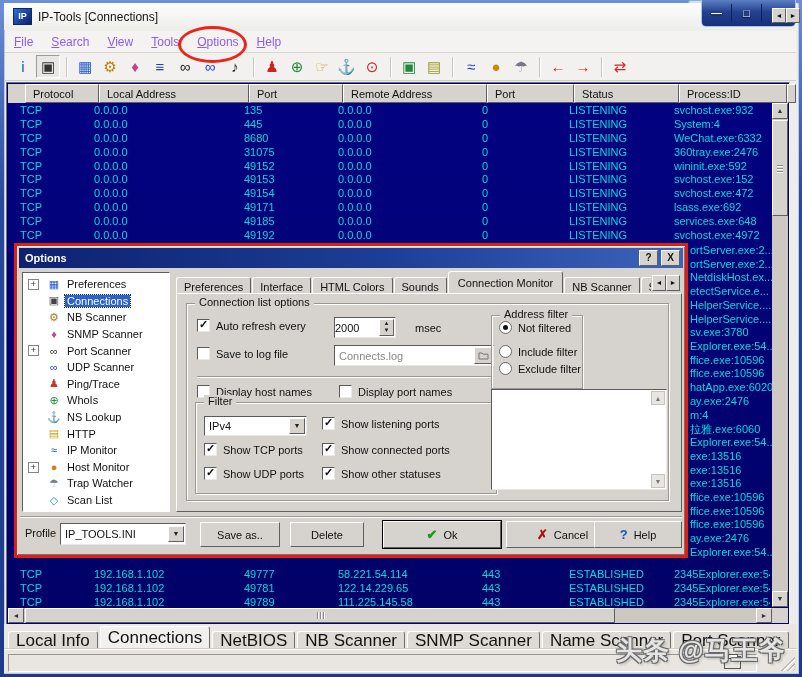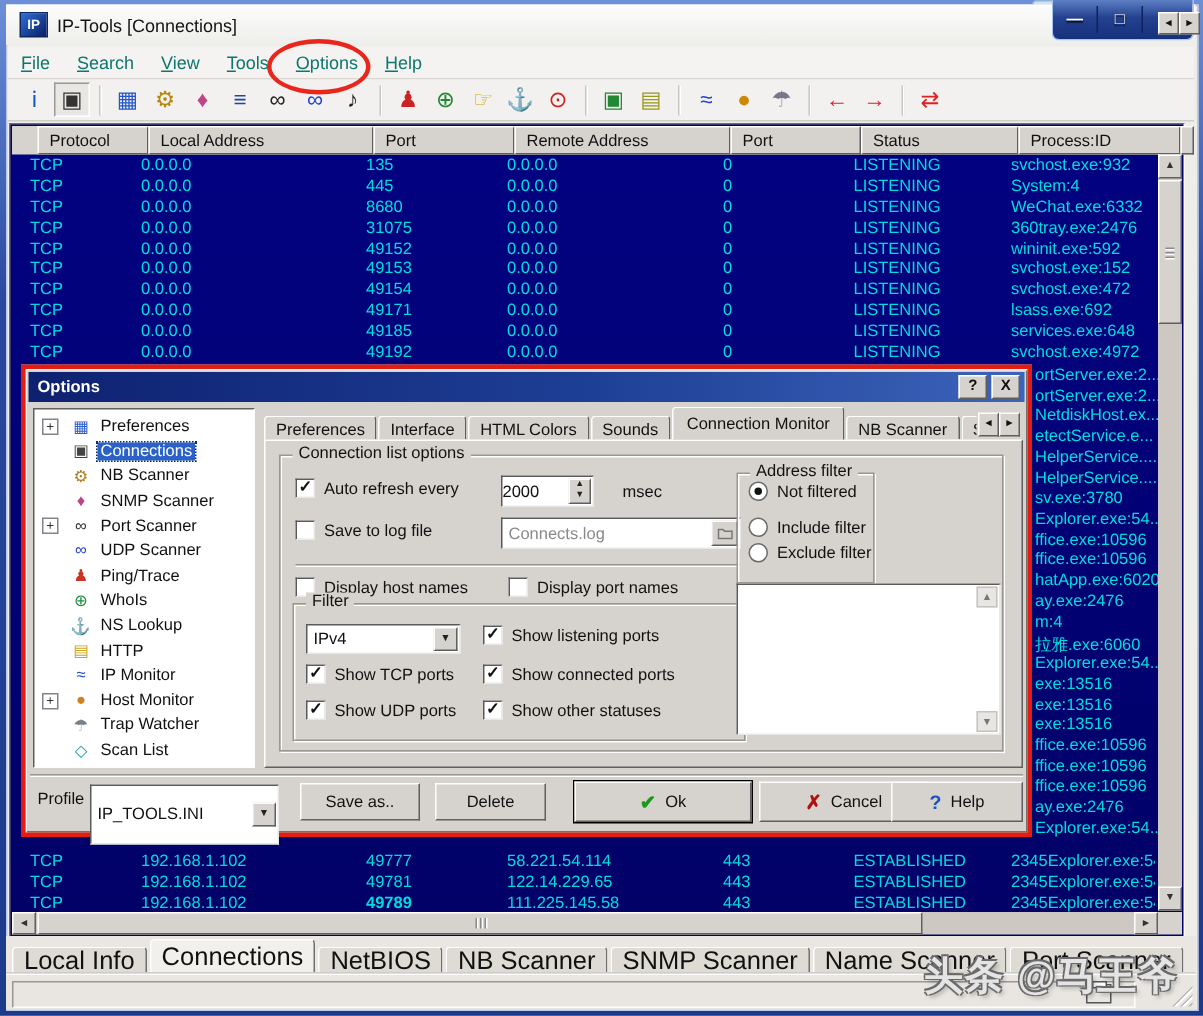--- a/index.html
+++ b/index.html
@@ -9,21 +9,21 @@
   
   #app-bg{position:absolute;left:4px;top:3px;width:793px;height:669px;background:#efede9;border:1px solid #b9c6e6}
   #bg-win{position:absolute;left:688px;top:0;width:72px;height:9px;background:#cfe2f5;border:1px solid #8fb4d8;border-bottom:none;border-radius:3px 3px 0 0;z-index:1}
   #titlebar{position:absolute;left:4px;top:3px;width:793px;height:27px;background:linear-gradient(#fdfdfd,#ededea);z-index:2;display:flex;align-items:center}
   #app-icon{margin-left:9px;width:17px;height:15px;background:linear-gradient(135deg,#2f6fd6,#0a1e66);color:#fff;font-size:9px;font-weight:bold;text-align:center;line-height:15px;border:1px solid #10265e}
   #title-text{margin-left:6px;font-size:12px;color:#141414}
   #wincontrols{position:absolute;left:701px;top:0;width:93px;height:26px;background:linear-gradient(#5d7fc4 0%,#24418f 45%,#16317c 100%);border:1px solid #a9c4ef;border-top:none;border-radius:0 0 5px 5px;display:flex;align-items:center;z-index:3}
   .wbtn{width:29px;height:18px;color:#fff;font-size:11px;line-height:18px;text-align:center;font-weight:bold;border-right:1px solid #0d2261;text-shadow:0 1px 1px #000}
   .wbtn:last-child{border-right:none}
   
-  #menubar{position:absolute;left:5px;top:31px;width:791px;height:21px;background:#f4f3f1;border-bottom:1px solid #dad7d2;display:flex;align-items:center;z-index:2;font-size:12px;color:#0f766e}
+  #menubar{position:absolute;left:5px;top:31px;width:791px;height:21px;background:#f4f3f1;border-bottom:1px solid #dad7d2;display:flex;align-items:center;z-index:2;font-size:12px;color:#8b5cf6}
   .mitem{padding:2px 9px}
   #red-circle{position:absolute;left:178px;top:26px;width:63px;height:31px;border:3px solid #e8261c;border-radius:50%;z-index:24;pointer-events:none}
   #toolbar{position:absolute;left:5px;top:53px;width:791px;height:28px;background:#f2f1ef;border-bottom:1px solid #cfcdc8;display:flex;align-items:center;z-index:2;padding-left:6px;box-sizing:border-box}
   .tbtn{width:24px;height:23px;text-align:center;line-height:23px;font-size:15px;margin-right:1px}
   .tbtn.pressed{border:1px solid;border-color:#9a9a9a #fff #fff #9a9a9a;background:#e9e7e3;box-sizing:border-box;line-height:21px}
   .tsep{width:1px;height:20px;background:#c8c6c1;border-right:1px solid #fff;margin:0 5px}
   
   #table{position:absolute;left:6px;top:82px;width:782px;height:541px;background:#01016e;border:1px solid;border-color:#6e6e6e #fbfbfb #fbfbfb #6e6e6e;z-index:4}
   #thead{position:absolute;left:1px;top:1px;right:1px;height:19px;display:flex;background:#d6d3ce}
   .hcell{box-sizing:border-box;height:19px;line-height:18px;font-size:11px;color:#111;padding-left:7px;background:#d6d3ce;border:1px solid;border-color:#fdfdfd #5f5f5f #5f5f5f #fdfdfd;white-space:nowrap;overflow:hidden;flex:none}
@@ -308,21 +308,21 @@
         <div class="tcell" style="width: 150px;">192.168.1.102</div>
         <div class="tcell" style="width: 94px;">49781</div>
         <div class="tcell" style="width: 144px;">122.14.229.65</div>
         <div class="tcell" style="width: 87px;">443</div>
         <div class="tcell" style="width: 105px;">ESTABLISHED</div>
         <div class="tcell" style="width: 108px;">2345Explorer.exe:54...</div>
       </div>
       <div class="trow">
         <div class="tcell" style="width: 74px;">TCP</div>
         <div class="tcell" style="width: 150px;">192.168.1.102</div>
-        <div class="tcell" style="width: 94px; font-weight: bold;">49789</div>
+        <div class="tcell" style="width: 94px;">49789</div>
         <div class="tcell" style="width: 144px;">111.225.145.58</div>
         <div class="tcell" style="width: 87px;">443</div>
         <div class="tcell" style="width: 105px;">ESTABLISHED</div>
         <div class="tcell" style="width: 108px;">2345Explorer.exe:54...</div>
       </div>
     </div>
   <div id="vscroll">
     <div class="sbtn up">▲</div>
     <div id="vthumb"></div>
     <div class="sbtn down">▼</div>
@@ -499,21 +499,21 @@
       <div id="listbox" class="sunken">
         <div class="lb-sbtn" style="top:1px">▲</div>
         <div class="lb-sbtn" style="bottom:1px">▼</div>
       </div>
     </div>
   </div>
 
   <div class="sep-etch" style="left:3px;right:3px;top:270px"></div>
 
   <div class="cbrow" style="left:8px;top:281px">Profile</div>
-  <div class="combo sunken" style="position:absolute;left:43px;top:277px;width:126px;height:40px">
+  <div class="combo sunken" style="position:absolute;left:43px;top:277px;width:126px;height:22px">
     <span>IP_TOOLS.INI</span>
     <span class="dda">▼</span>
   </div>
   <div class="btn" style="left:183px;top:276px;width:80px;height:25px">
     <span>Save as..</span>
   </div>
   <div class="btn" style="left:273px;top:276px;width:74px;height:25px">
     <span>Delete</span>
   </div>
   <div class="btn default" style="left:366px;top:275px;width:118px;height:27px">

